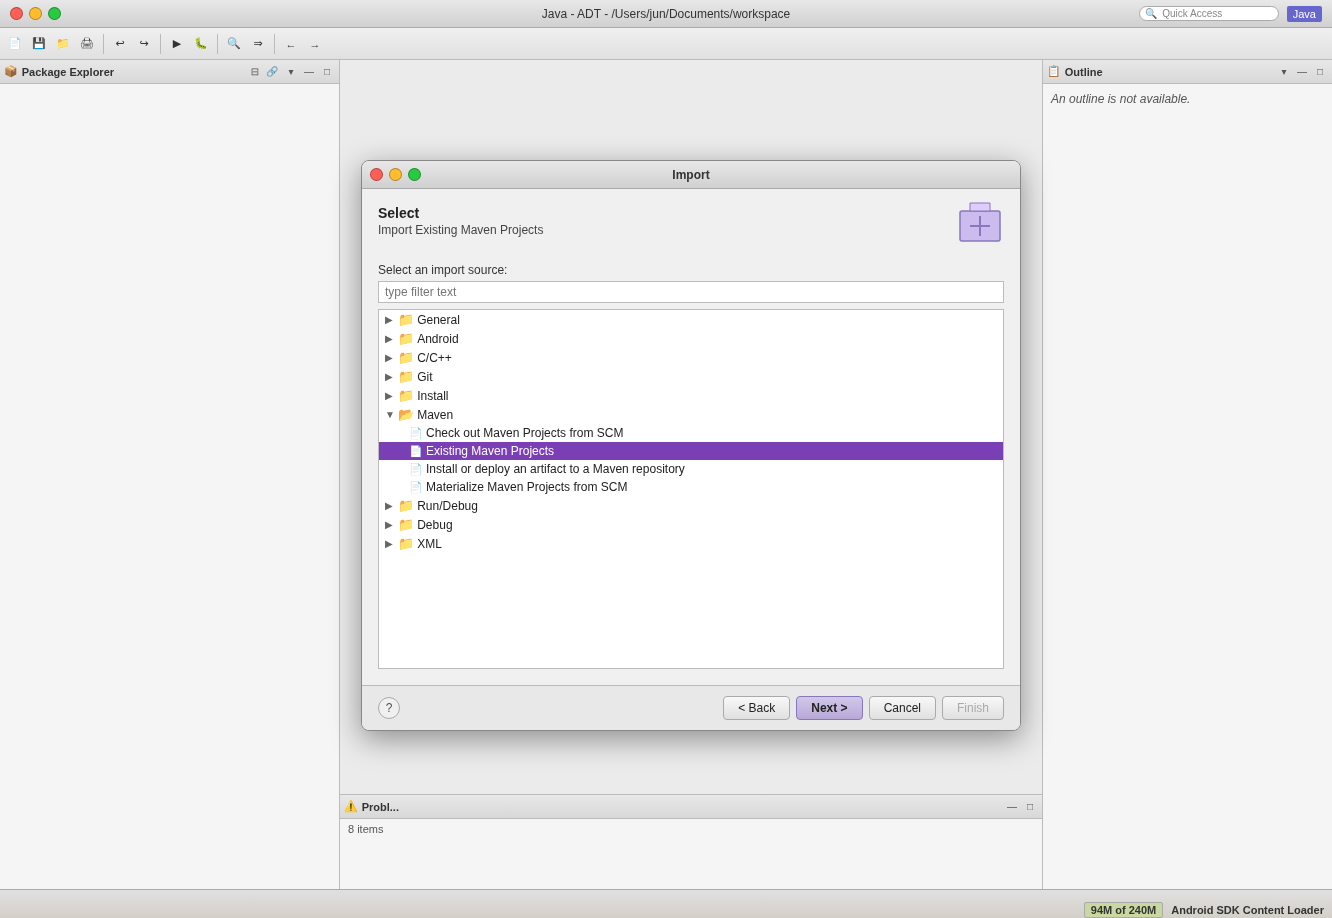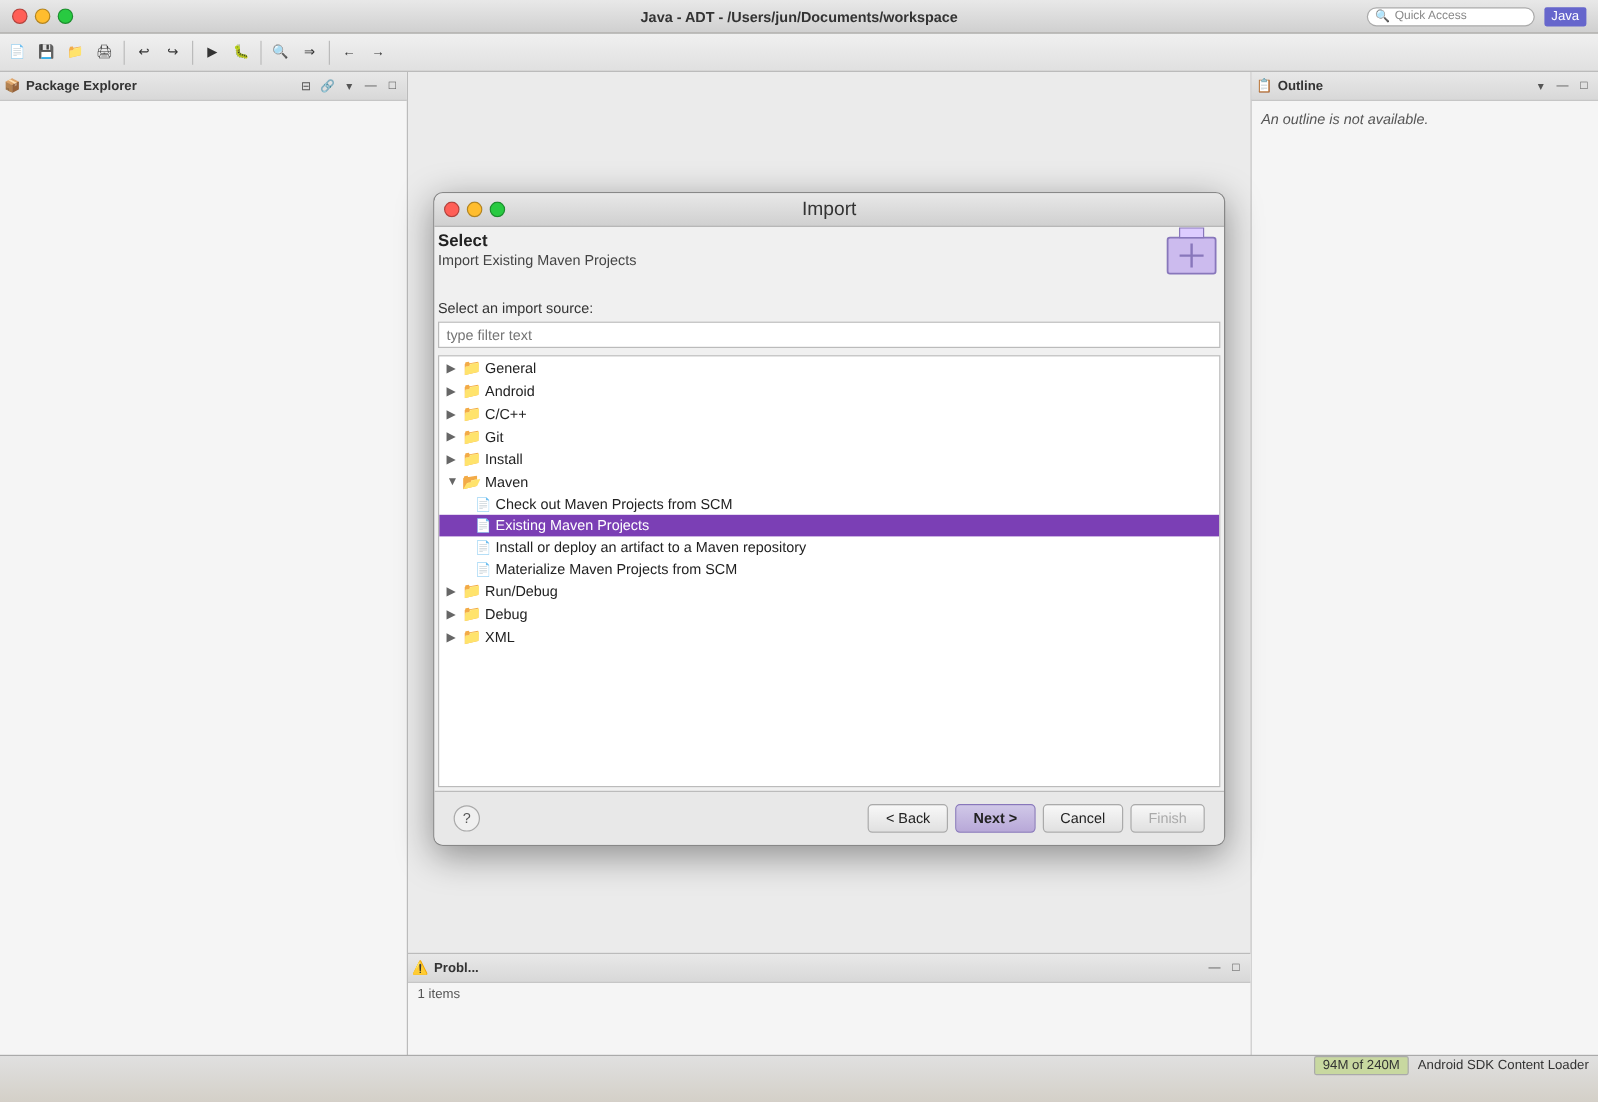--- a/index.html
+++ b/index.html
@@ -35,21 +35,21 @@
       border-radius: 50%;
       border: 1px solid rgba(0,0,0,0.3);
       cursor: pointer;
     }
     .tb-close { background: #ff5f57; }
     .tb-min { background: #ffbd2e; }
     .tb-max { background: #28ca41; }
     .title-bar-title {
       font-size: 12px;
       color: #333;
-      font-weight: 700;
+      font-weight: 400;
     }
     .title-bar-right {
       position: absolute;
       right: 10px;
       display: flex;
       align-items: center;
       gap: 8px;
     }
     .quick-access-box {
       display: flex;
@@ -157,32 +157,33 @@
       display: flex;
       align-items: center;
       background: linear-gradient(to bottom, #e8e8e8, #d8d8d8);
       border-bottom: 1px solid #bbb;
       padding: 2px 4px;
       min-height: 24px;
     }
 
     
     .status-bar {
-      height: 39px;
+      height: 29px;
       background: linear-gradient(to bottom, #e0e0e0, #d4d0c8);
       border-top: 1px solid #aaa;
       display: flex;
-      align-items: flex-start;
+      align-items: flex-end;
       padding: 0 8px;
       font-size: 11px;
       color: #333;
       position: absolute;
       bottom: 0;
       left: 0;
       right: 0;
+      font-weight: bold;
     }
     .status-right {
       margin-left: auto;
       display: flex;
       align-items: center;
       gap: 8px;
     }
     .status-memory {
       background: #c8d8a0;
       padding: 1px 6px;
@@ -211,26 +212,26 @@
       border-bottom: 1px solid #aaa;
       position: relative;
     }
     .dialog-titlebar-buttons {
       position: absolute;
       left: 8px;
       display: flex;
       gap: 6px;
     }
     .dialog-title {
-      font-size: 16px;
+      font-size: 12px;
       color: #333;
-      font-weight: 400;
+      font-weight: 700;
     }
     .dialog-body {
-      padding: 3px;
+      padding: 16px;
       background: #f0f0f0;
     }
     .dialog-section-title {
       font-size: 14px;
       font-weight: bold;
       color: #222;
       margin-bottom: 2px;
     }
     .dialog-section-sub {
       font-size: 12px;
@@ -513,21 +514,21 @@
       <div class="bottom-panel-header">
         <span style="font-size:11px; font-weight:600; color:#333; display:flex; align-items:center; gap:4px;">
           <span>⚠️</span>
           <span>Probl...</span>
         </span>
         <div style="margin-left:auto; display:flex; gap:2px;">
           <div class="panel-action-btn">—</div>
           <div class="panel-action-btn">□</div>
         </div>
       </div>
-      <div style="padding:4px 8px; font-size:11px; color:#555;">1 items</div>
+      <div style="padding:4px 8px; font-size:11px; color:#555;">8 items</div>
     </div>
 
   </div>
 
   <div class="right-panel">
     <div class="panel-header">
       <div class="panel-title">
         <span>📋</span>
         <span>Outline</span>
       </div>

